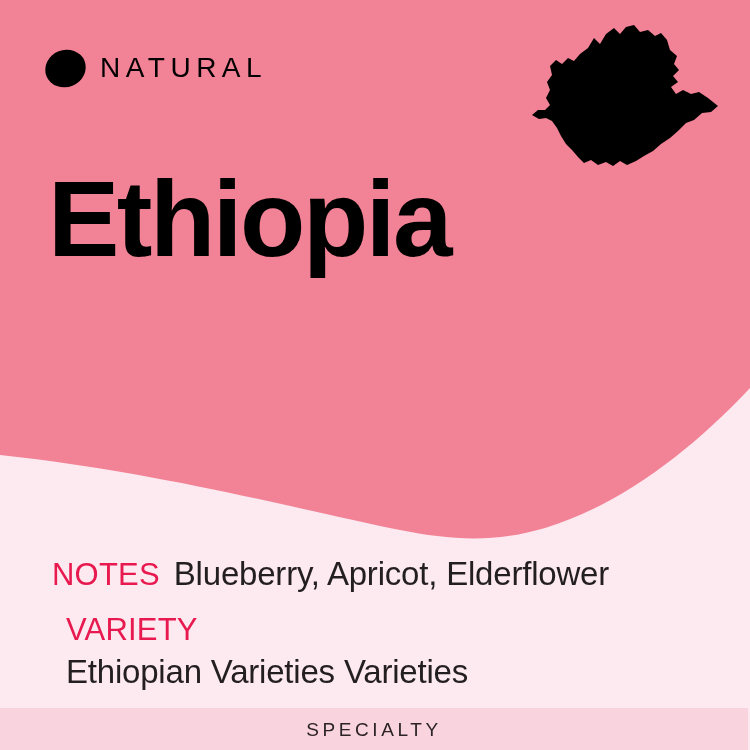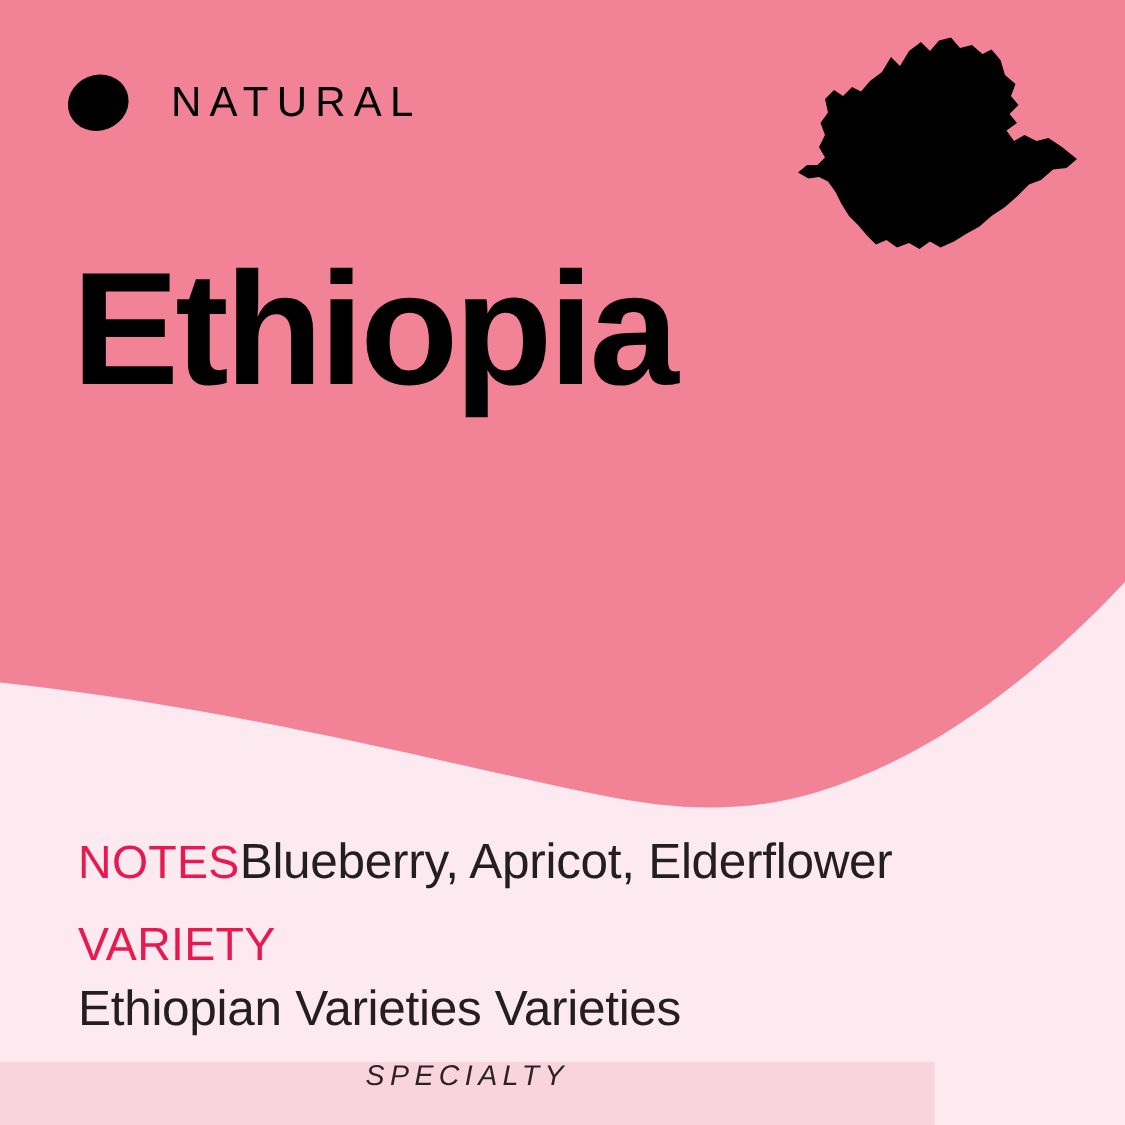--- a/index.html
+++ b/index.html
@@ -61,21 +61,21 @@
   }
   .bean-icon {
     width: 41px;
     height: 37px;
     background: #000000;
     border-radius: 50% 50% 50% 50% / 50% 50% 50% 50%;
     transform: rotate(-22deg);
     flex: 0 0 auto;
   }
   .process-label {
-    margin-left: 28px;
+    margin-left: 14px;
     font-size: 28px;
     font-weight: 400;
     letter-spacing: 5.5px;
     color: #000000;
     line-height: 1;
     white-space: nowrap;
   }
 
   
   .origin-title {
@@ -123,39 +123,40 @@
     flex-direction: column;
   }
   .detail-key {
     font-size: 31px;
     font-weight: 400;
     color: #E8194F;
     letter-spacing: 0.2px;
     line-height: 1.35;
   }
   .detail-value {
+    margin-left: 14px;
     font-size: 33px;
     font-weight: 400;
     color: #231F20;
     letter-spacing: -0.2px;
     line-height: 1.35;
   }
 
   
   .footer-bar {
     position: absolute;
     left: 0;
     bottom: 0;
-    width: 623px;
+    width: 748px;
     height: 42px;
     background: #F9D3DE;
     z-index: 4;
     display: flex;
+    align-items: center;
     justify-content: center;
-    font-style: italic;
   }
   .footer-text {
     font-size: 19px;
     font-weight: 400;
     letter-spacing: 3.6px;
     color: #2B2327;
     line-height: 1;
   }
 </style>
 </head>

